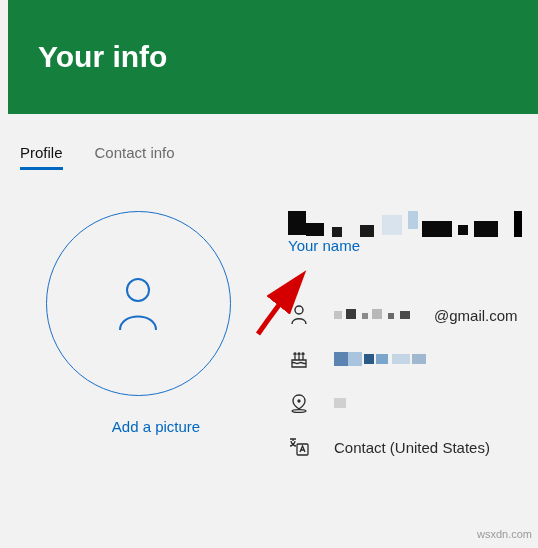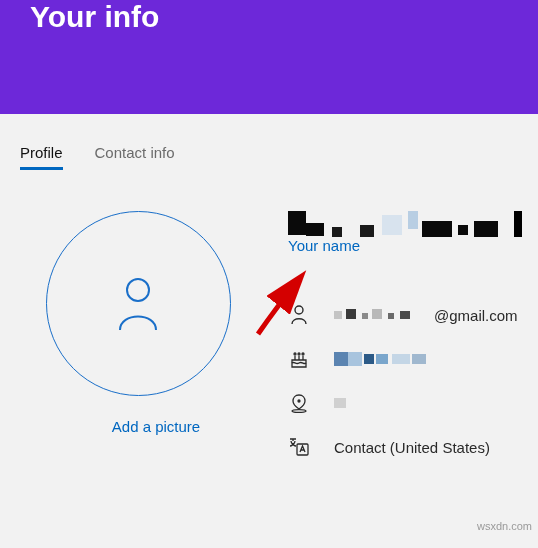--- a/index.html
+++ b/index.html
@@ -5,24 +5,26 @@
     * { box-sizing: border-box; margin: 0; padding: 0; }
     body {
       font-family: "Segoe UI", -apple-system, sans-serif;
       width: 538px;
       height: 548px;
       overflow: hidden;
       background: #f2f2f2;
       position: relative;
     }
     .header {
-      background: #6d28d9;
+      background: #15803d;
       height: 114px;
       display: flex;
+      align-items: center;
       padding-left: 30px;
+      margin-left: 8px;
     }
     .header-title {
       color: #fff;
       font-size: 30px;
       font-weight: 700;
     }
     .tabs {
       display: flex;
       gap: 32px;
       padding: 30px 0 0 20px;
@@ -109,21 +111,21 @@
       color:#2a2a2a;
     }
     .info-row .value {
       display: flex;
       align-items: flex-start;
       gap: 4px;
     }
     .watermark {
       position: absolute;
       right: 6px;
-      bottom: 16px;
+      bottom: 8px;
       font-size: 11px;
       color: #9a9a9a;
     }
     .name-redact {
       display:flex; gap:4px; align-items:center;
     }
   </style>
 </head>
 <body>
 

